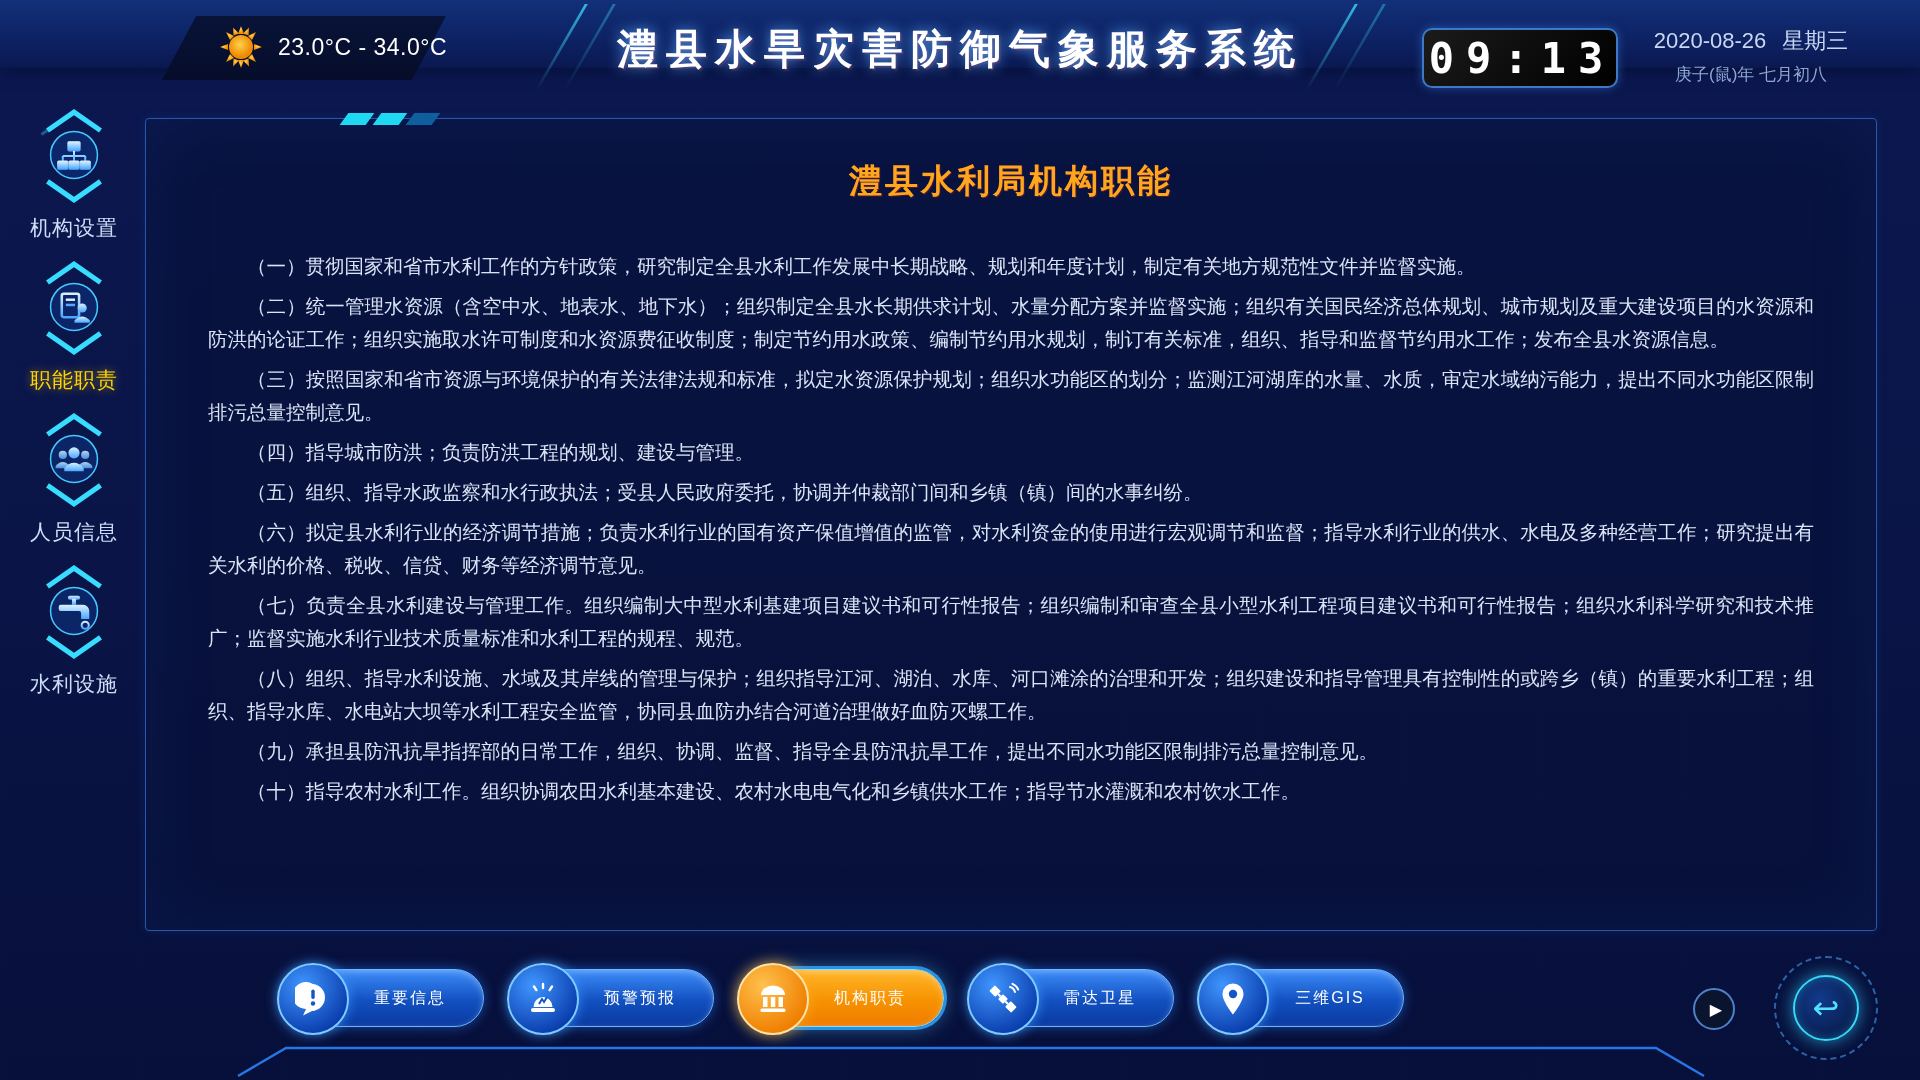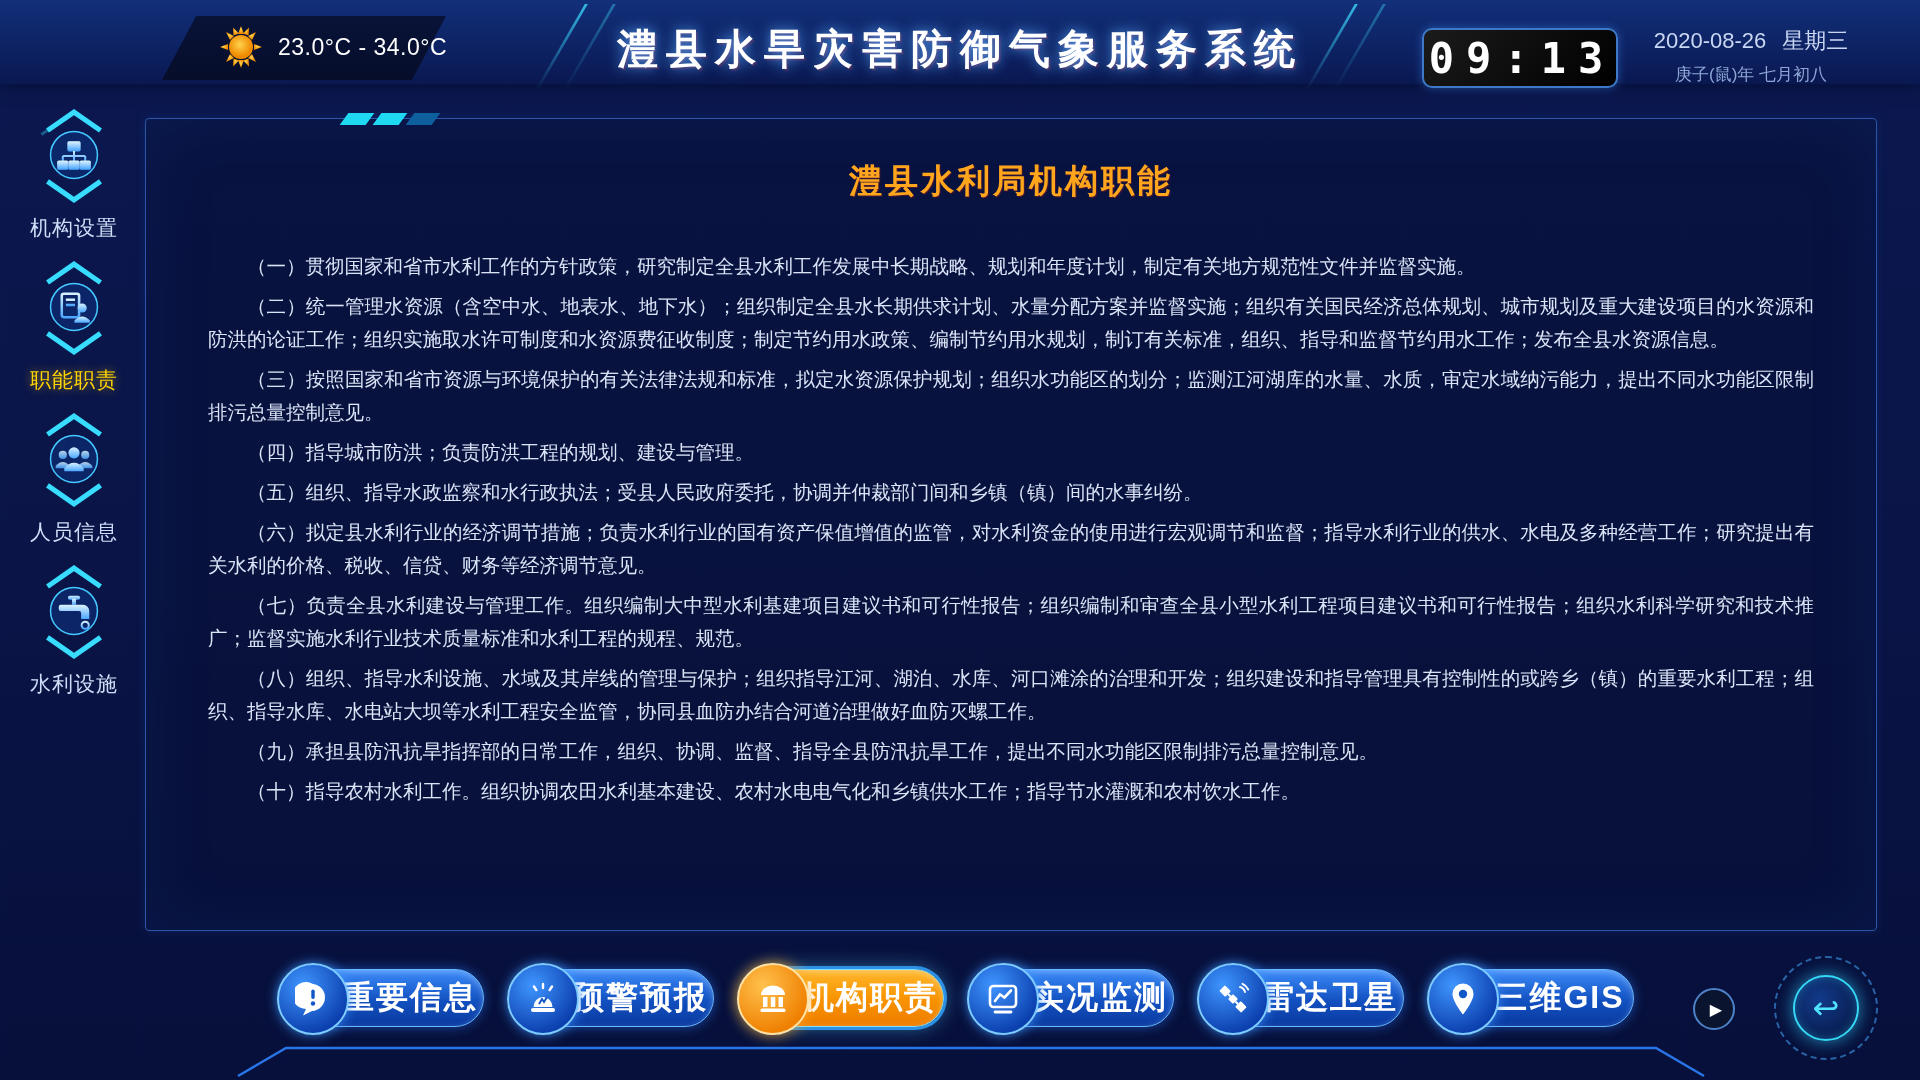--- a/index.html
+++ b/index.html
@@ -9,21 +9,21 @@
     background:linear-gradient(180deg,#0b1850 0%,#0a1446 55%,#07103a 100%);
     font-family:"Liberation Sans","DejaVu Sans",sans-serif;
   }
   .stage::before{
     content:""; position:absolute; inset:0; pointer-events:none; opacity:.35;
     background:
       repeating-linear-gradient(90deg, rgba(46,110,220,.05) 0 1px, transparent 1px 140px),
       repeating-linear-gradient(0deg, rgba(46,110,220,.05) 0 1px, transparent 1px 140px);
   }
   
-  .header{ position:absolute; top:0; left:0; width:1920px; height:84px;
+  .header{ position:absolute; top:0; left:0; width:1920px; height:68px;
     background:linear-gradient(180deg,#123079 0%,#0c1f5e 70%,#0a1850 100%);
     box-shadow:0 2px 14px rgba(0,10,40,.6);}
   .header .streak{ position:absolute; top:4px; width:3px; height:86px;
     background:linear-gradient(180deg,rgba(60,220,255,.8),rgba(60,220,255,0)); transform:skewX(-30deg); }
   .weather-bg{ position:absolute; left:162px; top:16px; width:284px; height:64px;
     background:linear-gradient(180deg,#081338,#060d2a);
     clip-path:polygon(12% 0,100% 0,88% 100%,0 100%); }
   .weather{ position:absolute; left:218px; top:24px; display:flex; align-items:center; gap:14px; }
   .weather-range{ color:#ffffff; font-size:23px; letter-spacing:.5px; }
   .sys-title{ position:absolute; top:22px; left:50%; transform:translateX(-50%);
@@ -64,21 +64,21 @@
   .nav-buttons{ position:absolute; left:284px; top:969px; display:flex; gap:30px; }
   .nav-btn{ position:relative; width:200px; height:58px; border-radius:29px;
     background:linear-gradient(180deg,#3c8cfa 0%,#1250c0 55%,#0a3aa0 100%);
     border:1px solid #66b8ff; cursor:pointer;
     box-shadow:0 0 12px rgba(40,120,255,.55), inset 0 2px 6px rgba(255,255,255,.28);
     display:flex; align-items:center; justify-content:center; padding-left:52px; }
   .nav-circle{ position:absolute; left:-8px; top:-7px; width:72px; height:72px; border-radius:50%;
     background:radial-gradient(circle at 35% 30%, #3f95ff, #0b3fae 75%);
     border:2px solid #7ccaff; display:flex; align-items:center; justify-content:center;
     box-shadow:0 0 12px rgba(60,150,255,.8); }
-  .nav-label{ font-size:32px; font-weight:bold; color:#ffffff; letter-spacing:2px; white-space:nowrap; }
+  .nav-label{ font-size:16px; font-weight:normal; color:#ffffff; letter-spacing:2px; white-space:nowrap; }
   .nav-btn.active{ background:linear-gradient(180deg,#ffb62a 0%,#f79200 55%,#ef7c00 100%);
     border-color:#7de2ff;
     box-shadow:0 0 0 3px rgba(45,150,235,.95), 0 0 20px rgba(80,200,255,.55), inset 0 2px 6px rgba(255,255,255,.35); }
   .nav-btn.active .nav-circle{ background:radial-gradient(circle at 35% 30%, #ffc14d, #ef7f00 75%);
     border-color:#ffe2a6; box-shadow:0 0 14px rgba(255,170,40,.8); }
   .play-btn{ position:absolute; left:1693px; top:988px; width:42px; height:42px; border-radius:50%;
     background:#0a142e; border:2px solid #4d82c8; color:#ffffff; cursor:pointer;
     display:flex; align-items:center; justify-content:center; font-size:16px; padding-left:4px; }
   .back-btn{ position:absolute; left:1774px; top:956px; width:104px; height:104px; border-radius:50%;
     border:2px dashed rgba(70,170,255,.55); cursor:pointer;
@@ -274,30 +274,20 @@
           <path d="M6 14 a12 9.5 0 0 1 24 0 z"></path>
           <rect x="8" y="16" width="4.5" height="10"></rect>
           <rect x="15.8" y="16" width="4.5" height="10"></rect>
           <rect x="23.5" y="16" width="4.5" height="10"></rect>
           <rect x="5.5" y="27.5" width="25" height="3.5" rx="1.5"></rect>
         </svg>
       </div>
       <span class="nav-label">机构职责</span>
     </div>
 
-    <div class="nav-btn">
-      <div class="nav-circle">
-        <svg width="36" height="36" viewBox="0 0 36 36">
-          <rect x="5" y="5" width="26" height="21" rx="3.5" fill="none" stroke="#ffffff" stroke-width="2.6"></rect>
-          <polyline points="10,20 15,13.5 19.5,16.5 26,9.5" fill="none" stroke="#ffffff" stroke-width="2.6" stroke-linecap="round"></polyline>
-          <line x1="10" y1="31" x2="26" y2="31" stroke="#ffffff" stroke-width="2.8" stroke-linecap="round"></line>
-        </svg>
-      </div>
-      <span class="nav-label">实况监测</span>
-    </div>
 
     <div class="nav-btn">
       <div class="nav-circle">
         <svg width="36" height="36" viewBox="0 0 36 36">
           <g transform="rotate(45 18 18)" fill="#ffffff">
             <rect x="14.5" y="14.5" width="7" height="7" rx="1"></rect>
             <rect x="2.5" y="14" width="8.5" height="8" rx="1"></rect>
             <rect x="25" y="14" width="8.5" height="8" rx="1"></rect>
             <rect x="11" y="17" width="3.5" height="2"></rect>
             <rect x="21.5" y="17" width="3.5" height="2"></rect>

